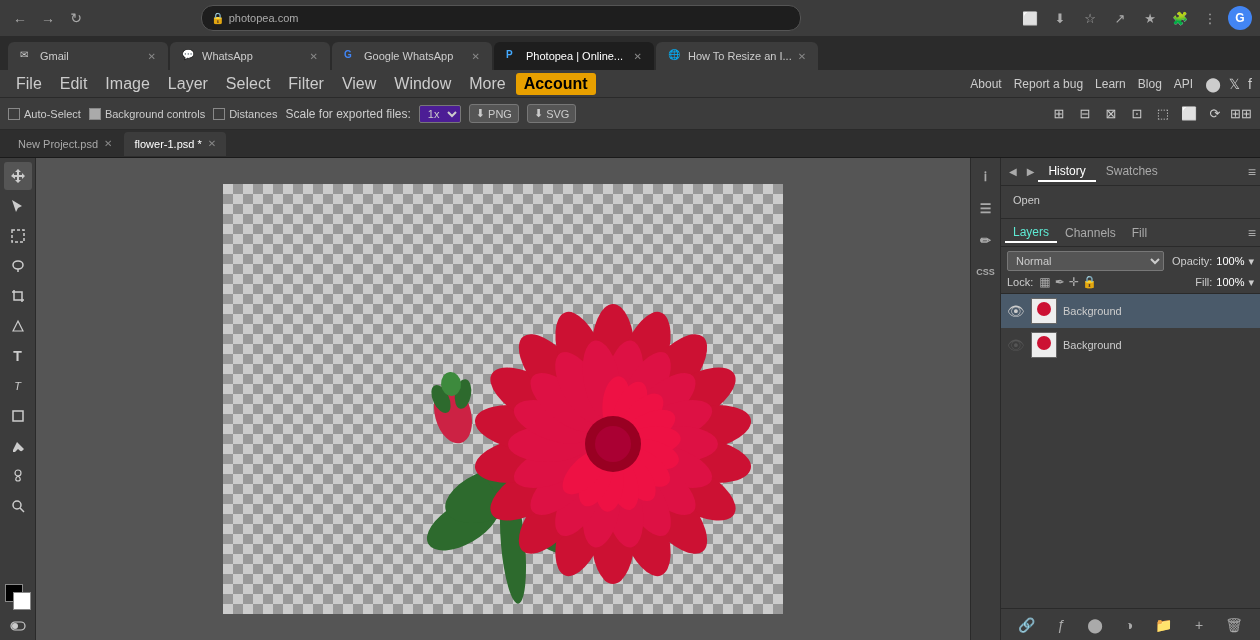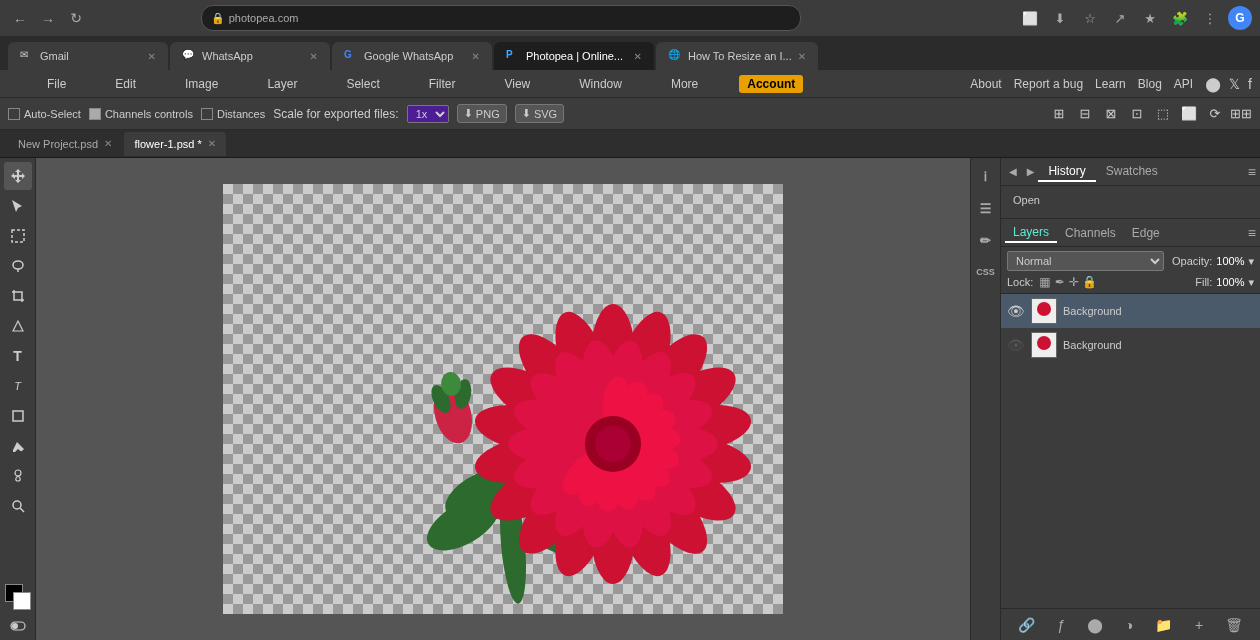--- a/index.html
+++ b/index.html
@@ -20,21 +20,21 @@
     .tab { height: 28px; background: #3c3c3c; border-radius: 6px 6px 0 0; padding: 0 12px; display: flex; align-items: center; gap: 6px; font-size: 11px; color: #ccc; cursor: pointer; min-width: 160px; }
     .tab.active { background: #1e1e1e; color: #fff; }
     .tab-favicon { width: 14px; height: 14px; font-size: 10px; }
     .tab-close { margin-left: auto; color: #888; font-size: 10px; cursor: pointer; }
 
     
     .app { display: flex; flex-direction: column; height: 570px; background: #3c3c3c; }
 
     
     .menu-bar { background: #3c3c3c; height: 28px; display: flex; align-items: center; padding: 0 8px; gap: 2px; border-bottom: 1px solid #2a2a2a; }
-    .menu-item { padding: 2px 8px; cursor: pointer; border-radius: 3px; font-size: 12px; color: #ccc; margin-left: 31px; }
+    .menu-item { padding: 2px 8px; cursor: pointer; border-radius: 3px; font-size: 16px; color: #ccc; }
     .menu-item.active { background: #e8a000; color: #000; font-weight: bold; }
     .menu-right { display: flex; gap: 12px; align-items: center; }
     .menu-right-item { font-size: 12px; color: #ccc; cursor: pointer; }
     .social-icons { display: flex; gap: 8px; align-items: center; }
     .social-icon { font-size: 14px; cursor: pointer; color: #ccc; }
 
     
     .toolbar { background: #3c3c3c; height: 32px; display: flex; align-items: center; padding: 0 8px; gap: 8px; border-bottom: 1px solid #2a2a2a; }
     .toolbar-item { display: flex; align-items: center; gap: 4px; font-size: 11px; color: #ccc; cursor: pointer; }
     .toolbar-checkbox { width: 12px; height: 12px; border: 1px solid #888; background: none; }
@@ -192,21 +192,21 @@
     </div>
   </div>
 
   <div class="toolbar">
     <div class="toolbar-item">
       <div class="toolbar-checkbox"></div>
       <span>Auto-Select</span>
     </div>
     <div class="toolbar-item">
       <div class="toolbar-checkbox toolbar-checked"></div>
-      <span>Channels controls</span>
+      <span>Background controls</span>
     </div>
     <div class="toolbar-item">
       <div class="toolbar-checkbox"></div>
       <span>Distances</span>
     </div>
     <span>Scale for exported files:</span>
     <select class="scale-select">
       <option>1x</option>
       <option>2x</option>
       <option>3x</option>
@@ -423,21 +423,21 @@
             <div class="history-item">
               <span>Open</span>
             </div>
           </div>
         </div>
 
         <div class="layers-section">
           <div class="layers-tab-row">
             <span class="layers-tab active">Layers</span>
             <span class="layers-tab">Channels</span>
-            <span class="layers-tab">Edge</span>
+            <span class="layers-tab">Fill</span>
             <span class="panel-menu-btn" style="margin-left:auto;">≡</span>
           </div>
 
           <div class="layers-controls">
             <div class="blend-row">
               <select class="blend-select">
                 <option>Normal</option>
                 <option>Multiply</option>
                 <option>Screen</option>
                 <option>Overlay</option>

